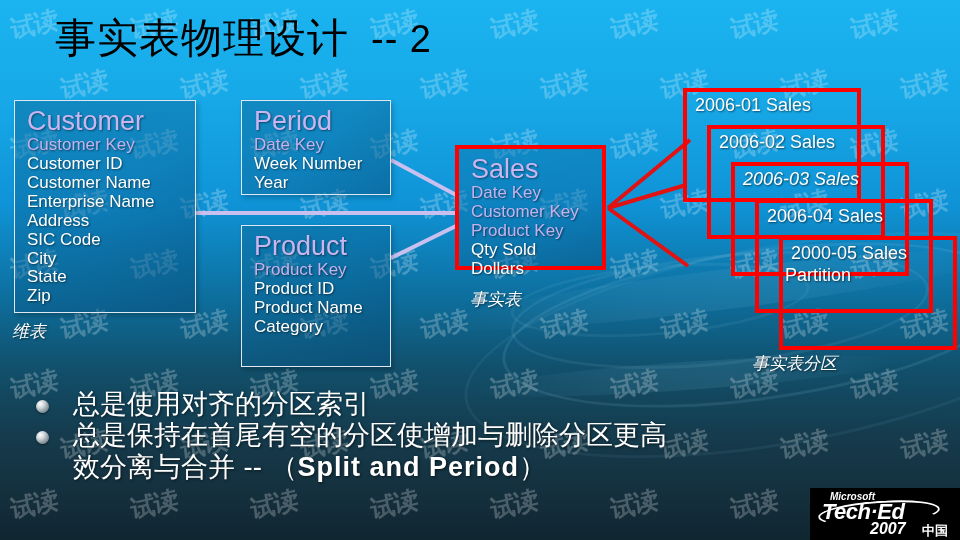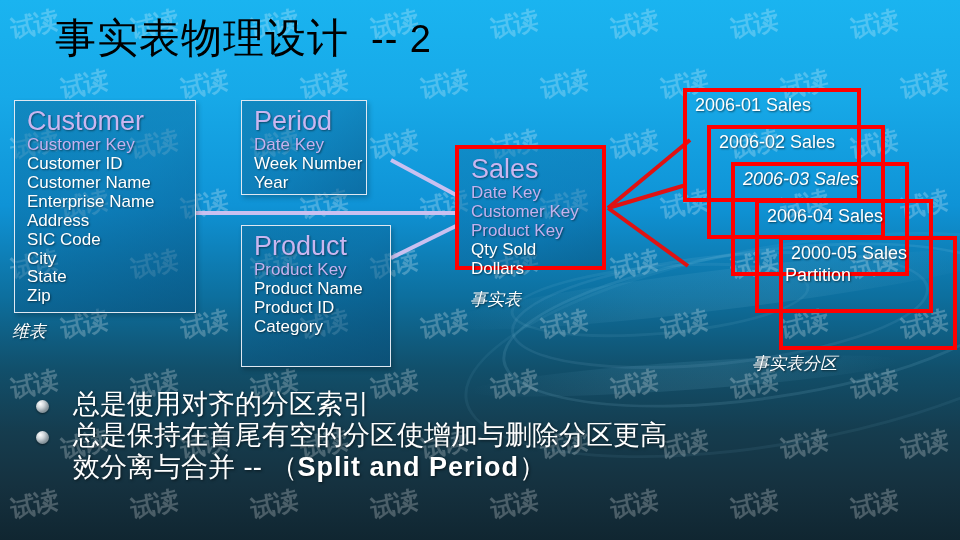--- a/index.html
+++ b/index.html
@@ -107,21 +107,21 @@
   .entity .fld {
     font-size:17px;
     line-height:1.11;
     color:#ffffff;
     text-shadow:1px 1px 2px rgba(0,0,0,0.5);
     white-space:nowrap;
   }
   .entity .fld.key { color:#c4b2ef; }
 
   #box-customer { left:14px;  top:100px; width:182px; height:213px; }
-  #box-period   { left:241px; top:100px; width:126px; height:95px;  }
+  #box-period   { left:241px; top:100px; width:150px; height:95px;  }
   #box-product  { left:241px; top:225px; width:150px; height:142px; }
   #box-sales    { left:455px; top:145px; width:151px; height:125px; }
 
   
   #lines { position:absolute; inset:0; z-index:5; }
 
   
   .partition {
     position:absolute;
     z-index:7;
@@ -271,22 +271,22 @@
         <div class="fld key">Date Key</div>
         <div class="fld">Week Number</div>
         <div class="fld">Year</div>
       </div>
   </div>
 
   <div class="entity" id="box-product">
     <div class="ename">Product</div>
     <div>
         <div class="fld key">Product Key</div>
+        <div class="fld">Product ID</div>
         <div class="fld">Product Name</div>
-        <div class="fld">Product ID</div>
         <div class="fld">Category</div>
       </div>
   </div>
 
   <div class="entity red" id="box-sales">
     <div class="ename">Sales</div>
     <div>
         <div class="fld key">Date Key</div>
         <div class="fld key">Customer Key</div>
         <div class="fld key">Product Key</div>
@@ -400,14 +400,21 @@
       <span class="wm" style="left: 10px; top: 488px;">试读</span>
       <span class="wm" style="left: 130px; top: 488px;">试读</span>
       <span class="wm" style="left: 250px; top: 488px;">试读</span>
       <span class="wm" style="left: 370px; top: 488px;">试读</span>
       <span class="wm" style="left: 490px; top: 488px;">试读</span>
       <span class="wm" style="left: 610px; top: 488px;">试读</span>
       <span class="wm" style="left: 730px; top: 488px;">试读</span>
       <span class="wm" style="left: 850px; top: 488px;">试读</span>
     </div>
 
+  <div id="logo">
+    <div class="ring"></div>
+    <div class="ms">Microsoft</div>
+    <div class="te">Tech·Ed</div>
+    <div class="yr">2007</div>
+    <div class="cn">中国</div>
+  </div>
 
 </div>
 
 </body></html>

